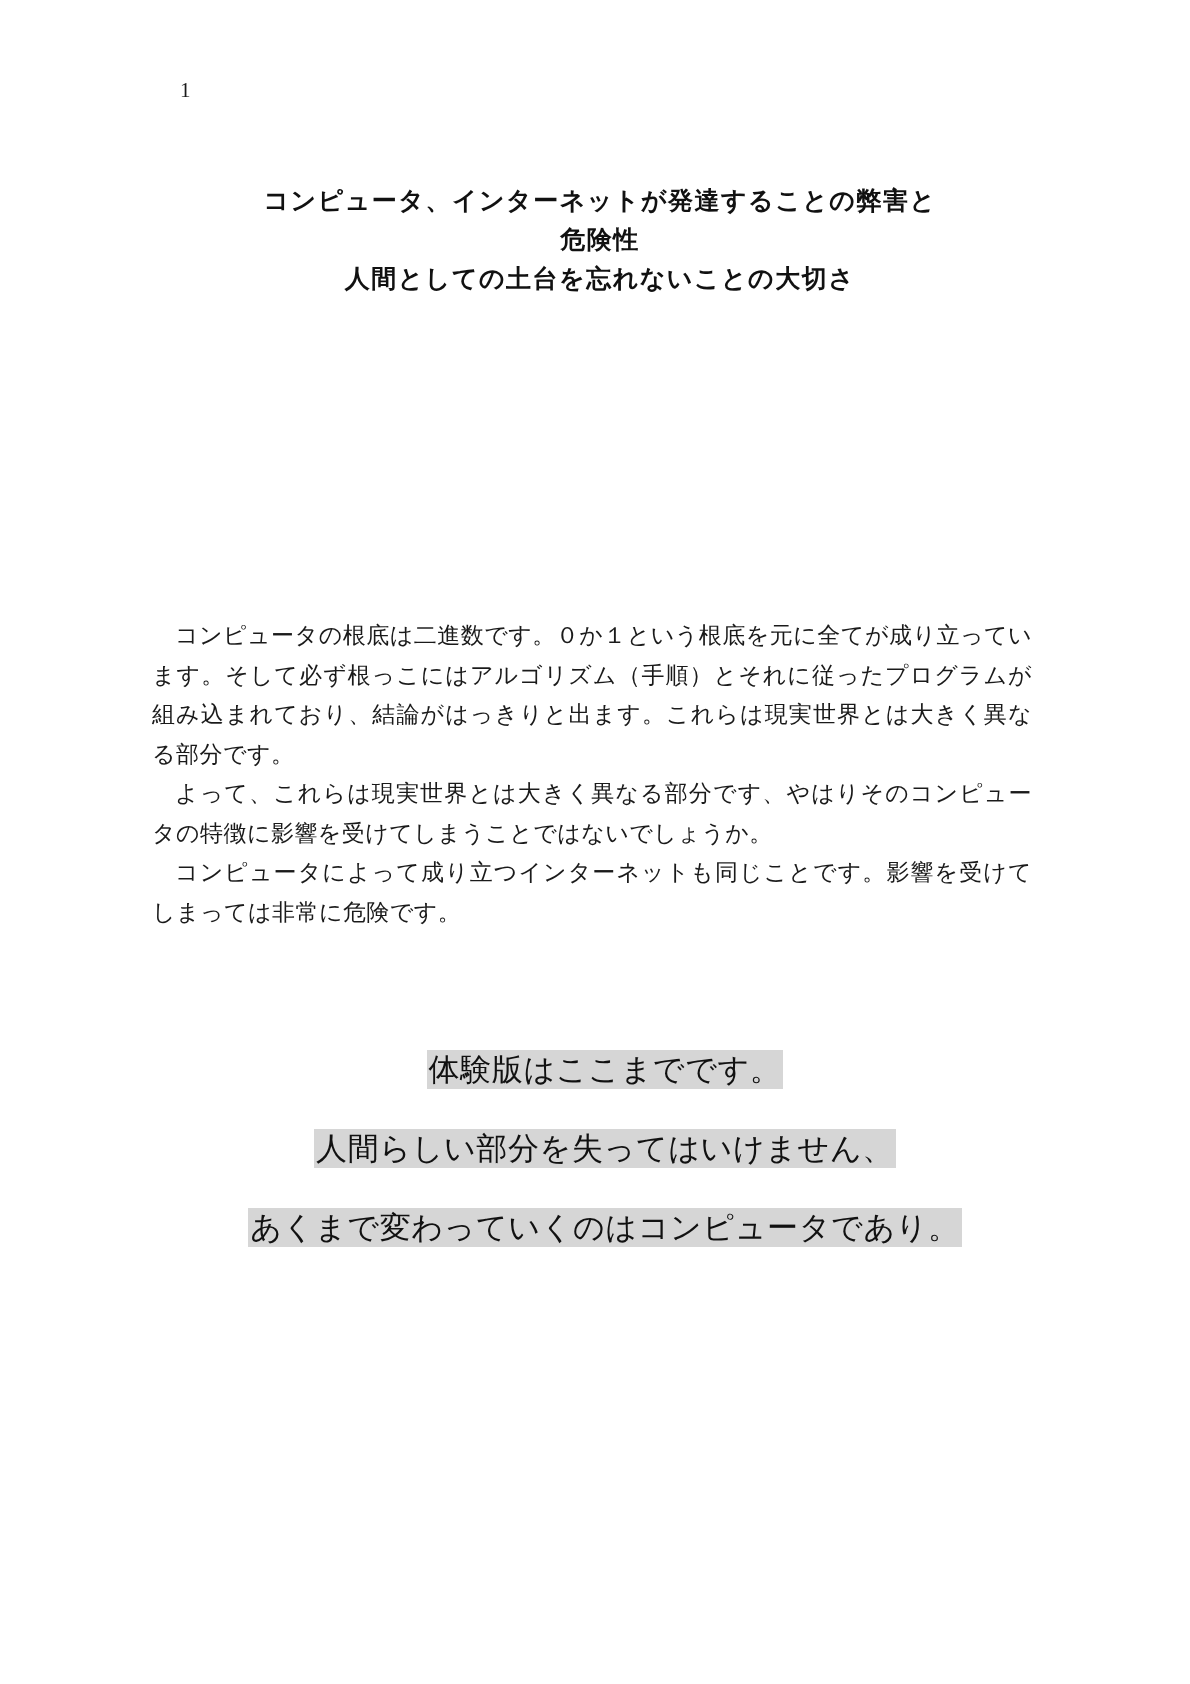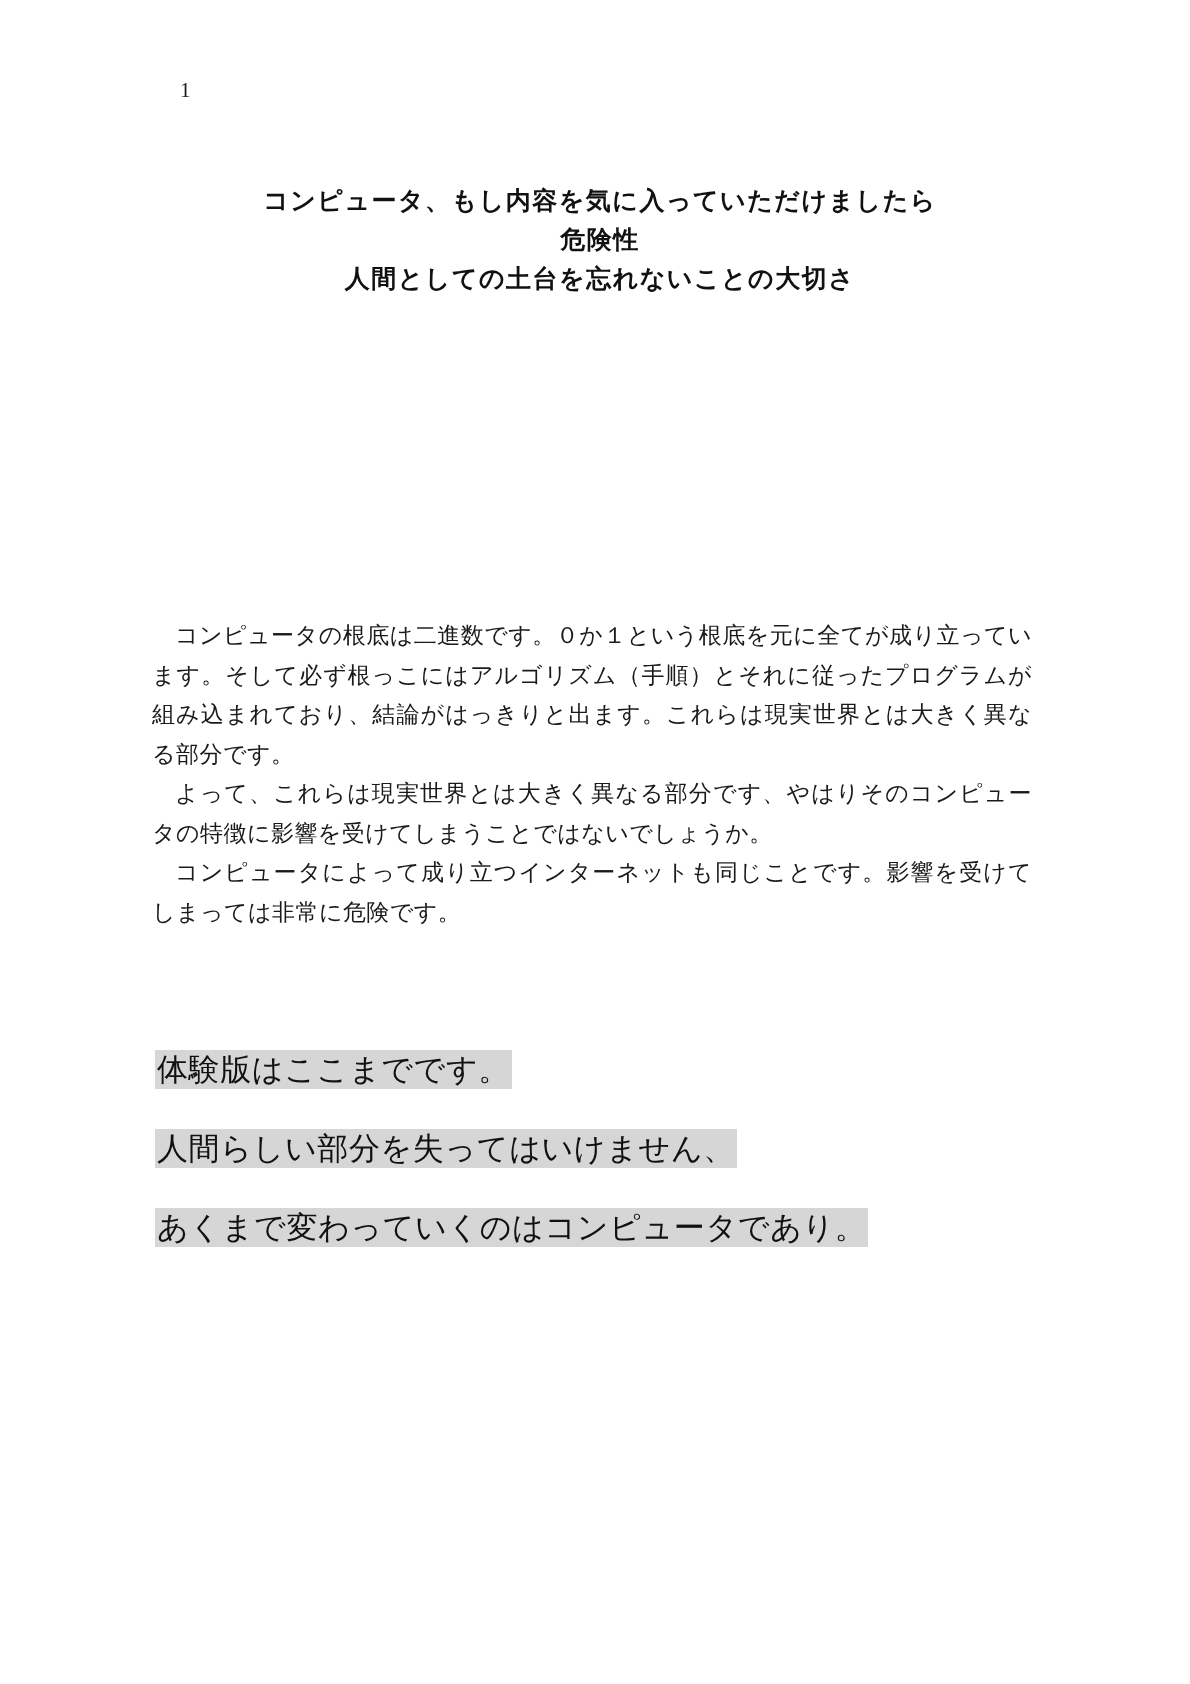--- a/index.html
+++ b/index.html
@@ -67,41 +67,42 @@
   }
   .notice-block {
     position: absolute;
     left: 155px;
     top: 1048px;
     width: 900px;
   }
   .notice-line {
     display: block;
     margin-bottom: 34px;
+    text-align: center;
   }
   .notice-line span {
     background: #d6d6d6;
     font-size: 31px;
     line-height: 1.45;
     letter-spacing: 0.02em;
     color: #111111;
     padding: 2px 2px 2px 2px;
     box-decoration-break: clone;
     -webkit-box-decoration-break: clone;
   }
 </style>
 </head>
 <body>
 
 <div class="page">
 
   <div class="page-number">1</div>
 
   <div class="title-block">
-    <div class="title-line">コンピュータ、もし内容を気に入っていただけましたら</div>
+    <div class="title-line">コンピュータ、インターネットが発達することの弊害と</div>
     <div class="title-line">危険性</div>
     <div class="title-line sub">人間としての土台を忘れないことの大切さ</div>
   </div>
 
 
   <div class="body-block second">
     <p class="para">コンピュータの根底は二進数です。０か１という根底を元に全てが成り立っています。そして必ず根っこにはアルゴリズム（手順）とそれに従ったプログラムが組み込まれており、結論がはっきりと出ます。これらは現実世界とは大きく異なる部分です。</p>
     <p class="para">よって、これらは現実世界とは大きく異なる部分です、やはりそのコンピュータの特徴に影響を受けてしまうことではないでしょうか。</p>
     <p class="para">コンピュータによって成り立つインターネットも同じことです。影響を受けてしまっては非常に危険です。</p>
   </div>

